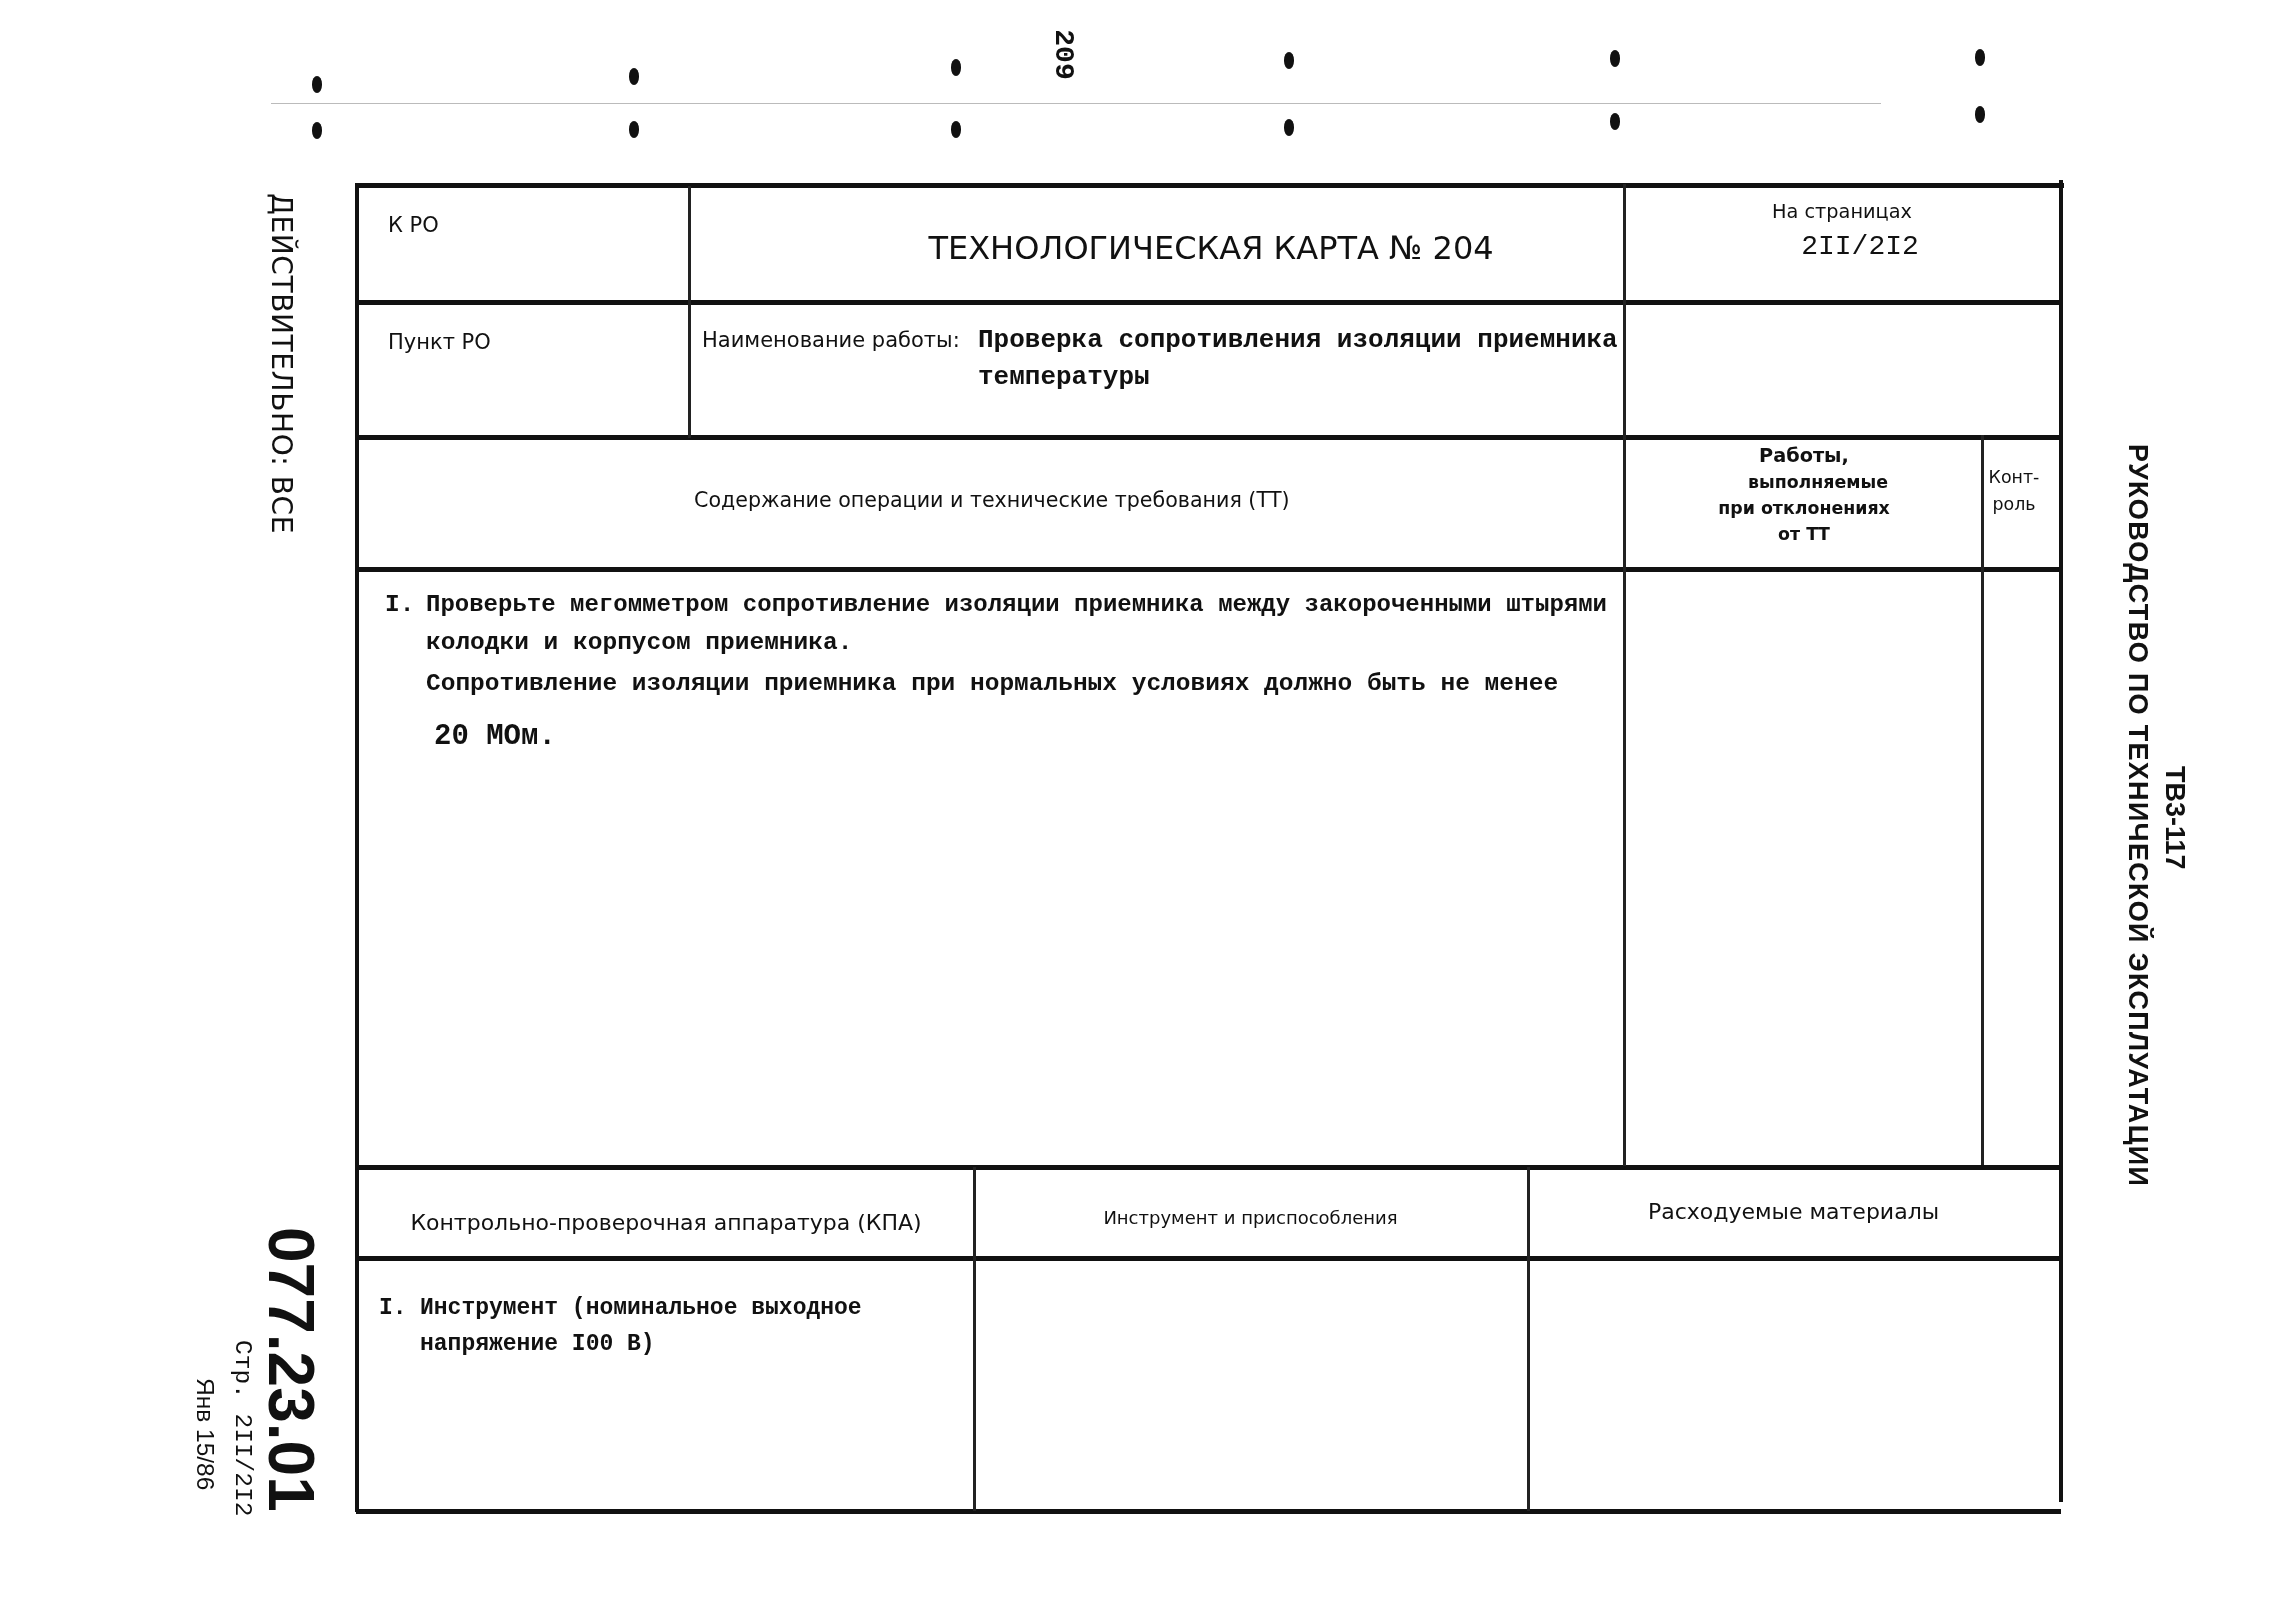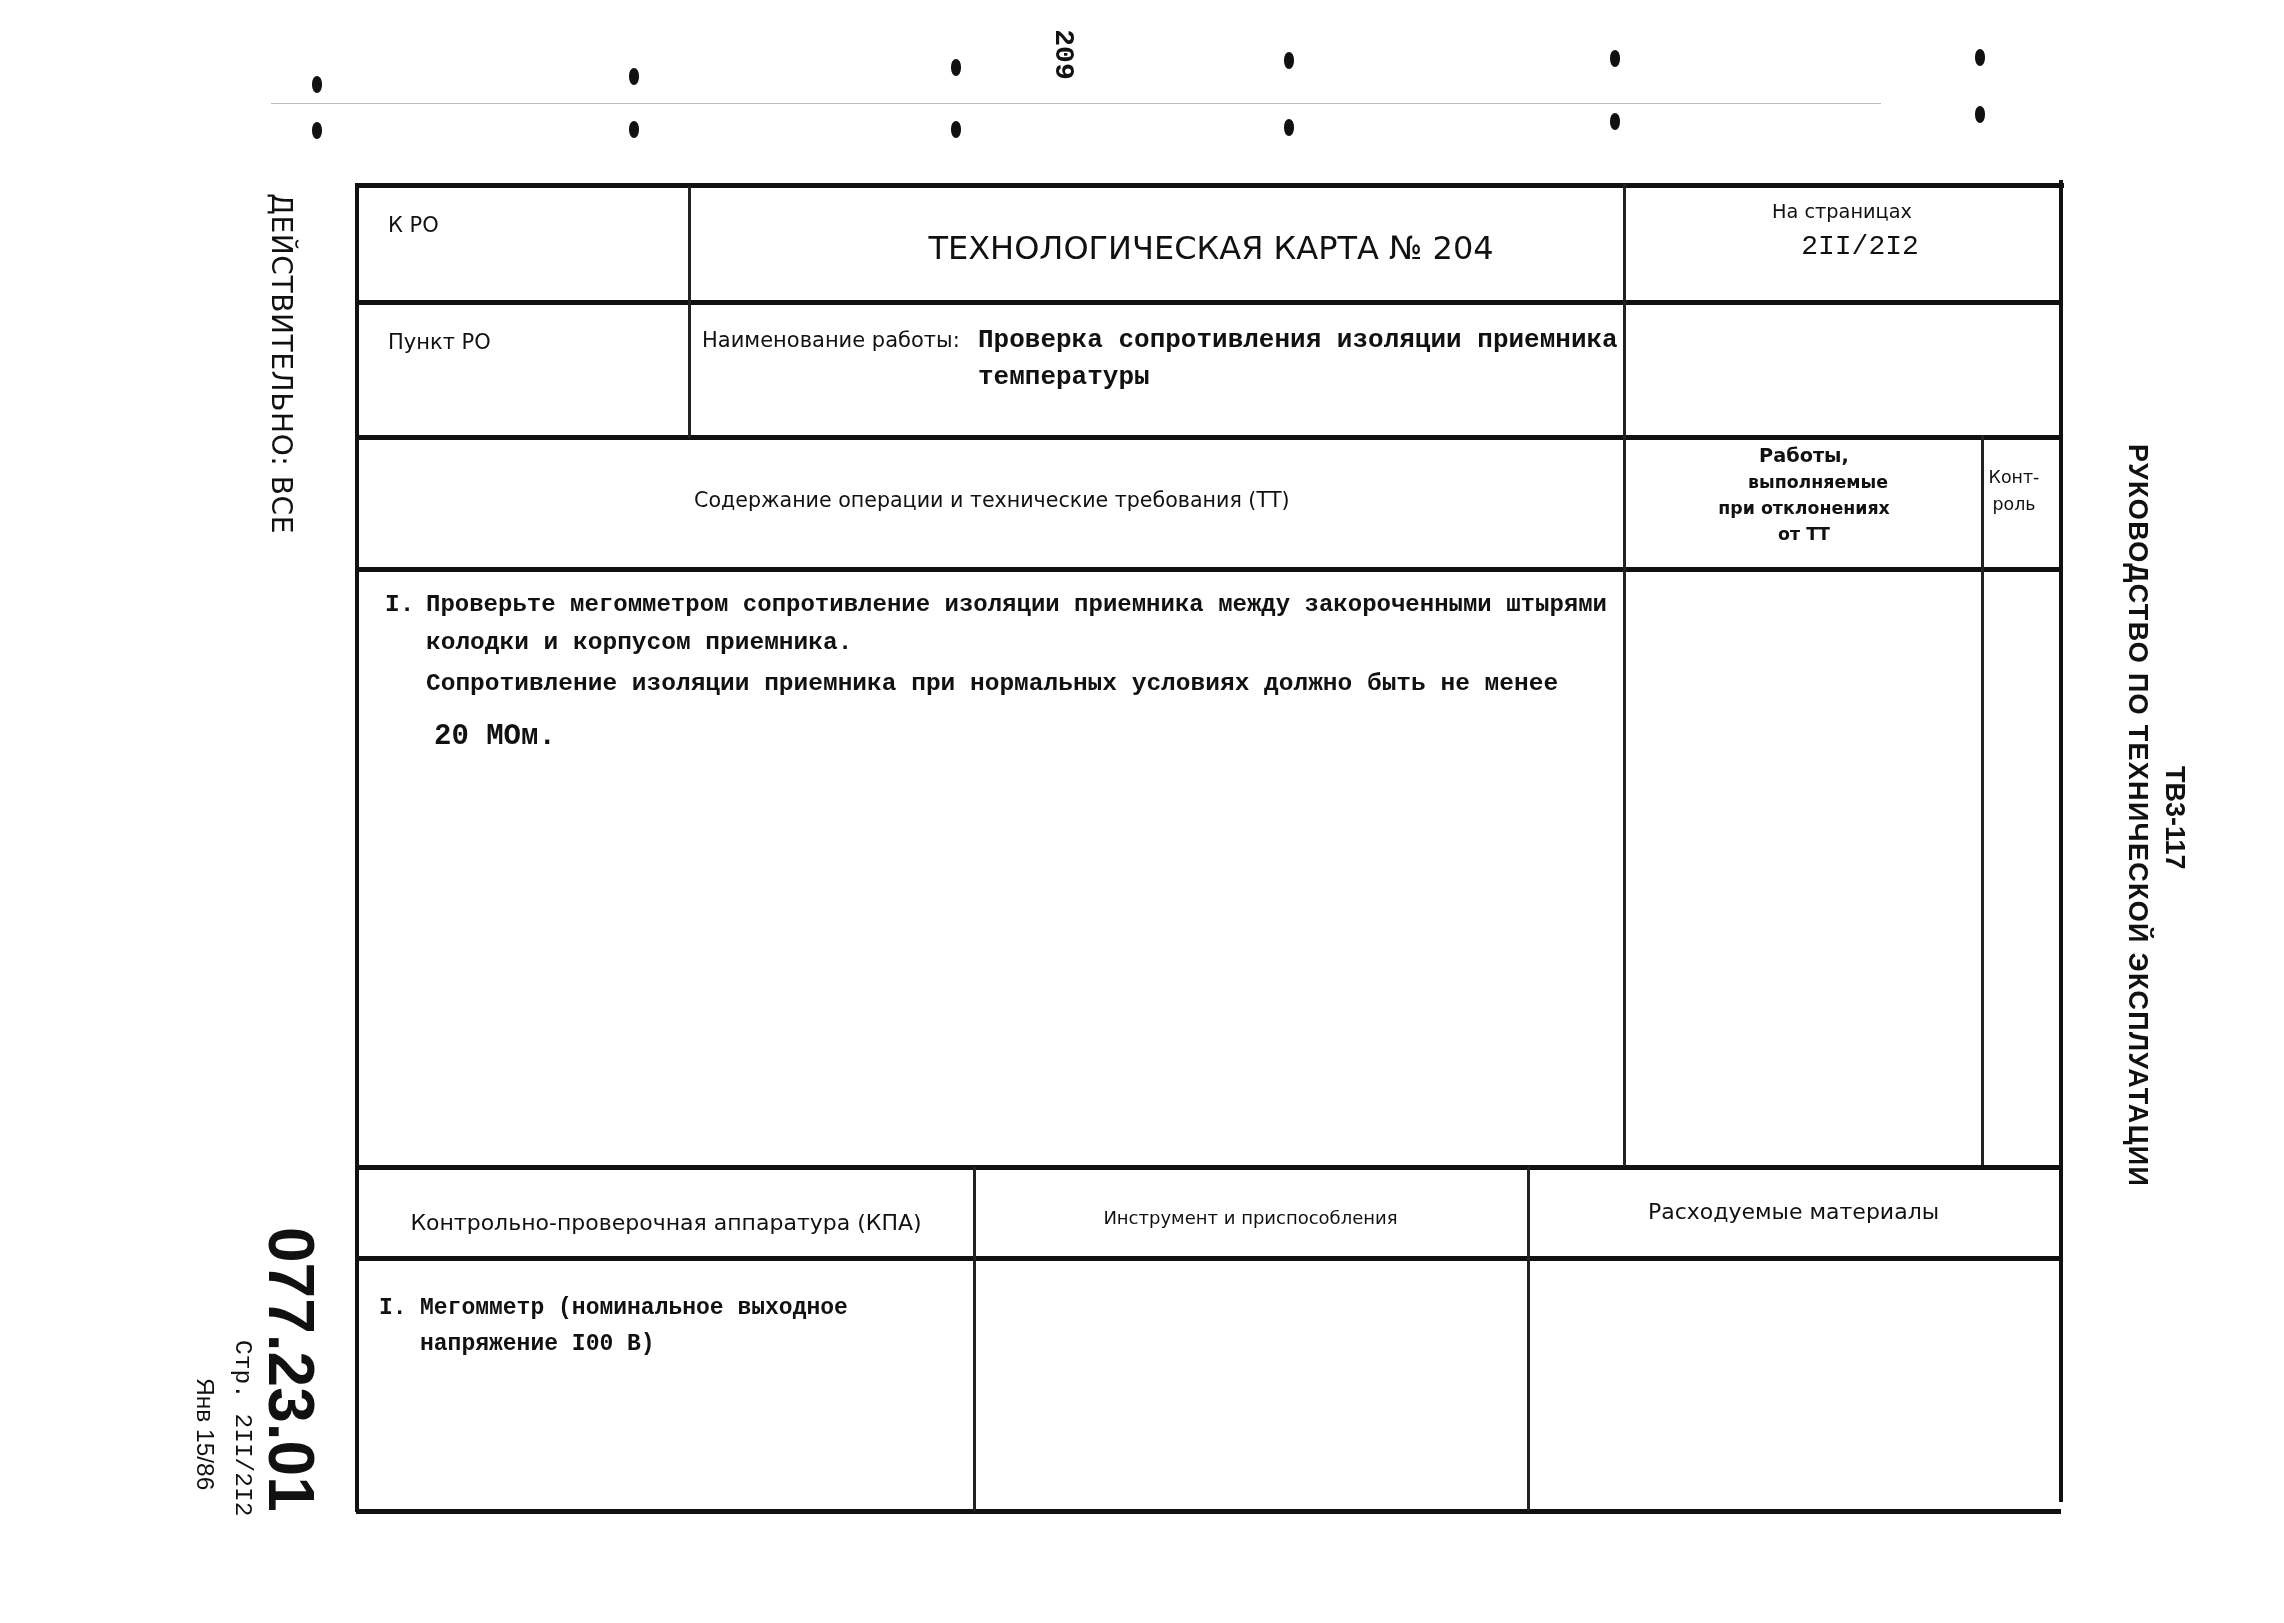--- a/index.html
+++ b/index.html
@@ -91,17 +91,17 @@
     <div class="lbl mono" style="left:426px;top:670px;font-size:24.5px;">Сопротивление изоляции приемника при нормальных условиях должно быть не менее</div>
     <div class="lbl mono" style="left:426px;top:720px;font-size:29px;margin-left:8px;">20 МОм.</div>
   </div>
 
   <div class="lbl center" style="left:359px;top:1210px;width:614px;font-size:22px;">Контрольно-проверочная аппаратура (КПА)</div>
   <div class="lbl center" style="left:975px;top:1207px;width:551px;font-size:18px;">Инструмент и приспособления</div>
   <div class="lbl center" style="left:1529px;top:1199px;width:529px;font-size:22px;">Расходуемые материалы</div>
 
   <div>
     <div class="lbl mono" style="left:379px;top:1295px;font-size:23px;">I.</div>
-    <div class="lbl mono" style="left:420px;top:1295px;font-size:23px;">Мегомметр (номинальное выходное</div>
+    <div class="lbl mono" style="left:420px;top:1295px;font-size:23px;">Инструмент (номинальное выходное</div>
     <div class="lbl mono" style="left:420px;top:1331px;font-size:23px;">напряжение I00 В)</div>
   </div>
 </div>
 
 
 </body></html>

